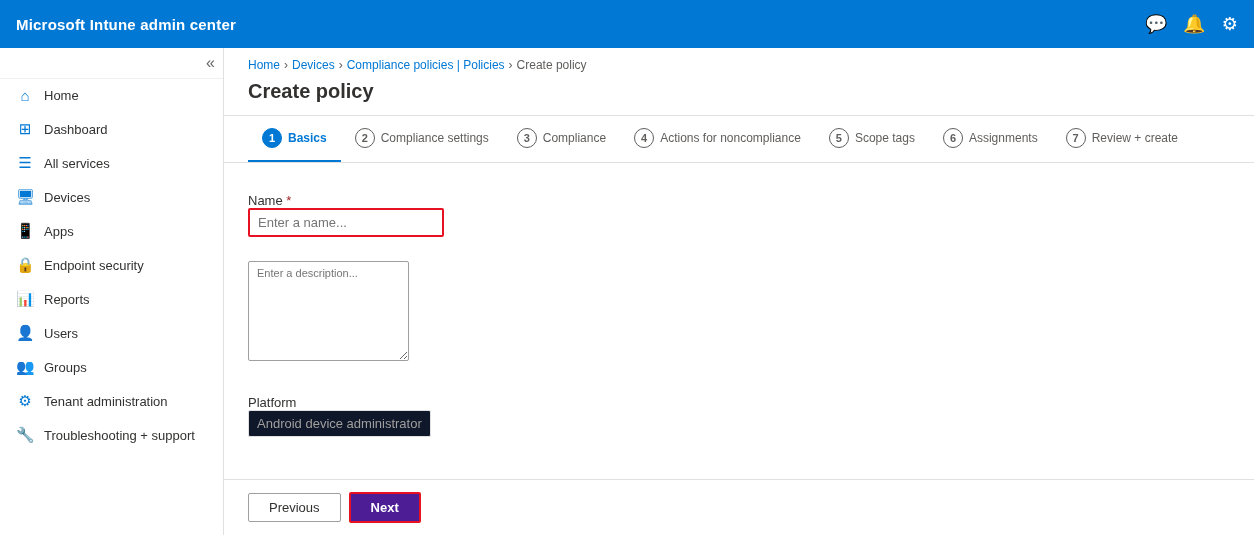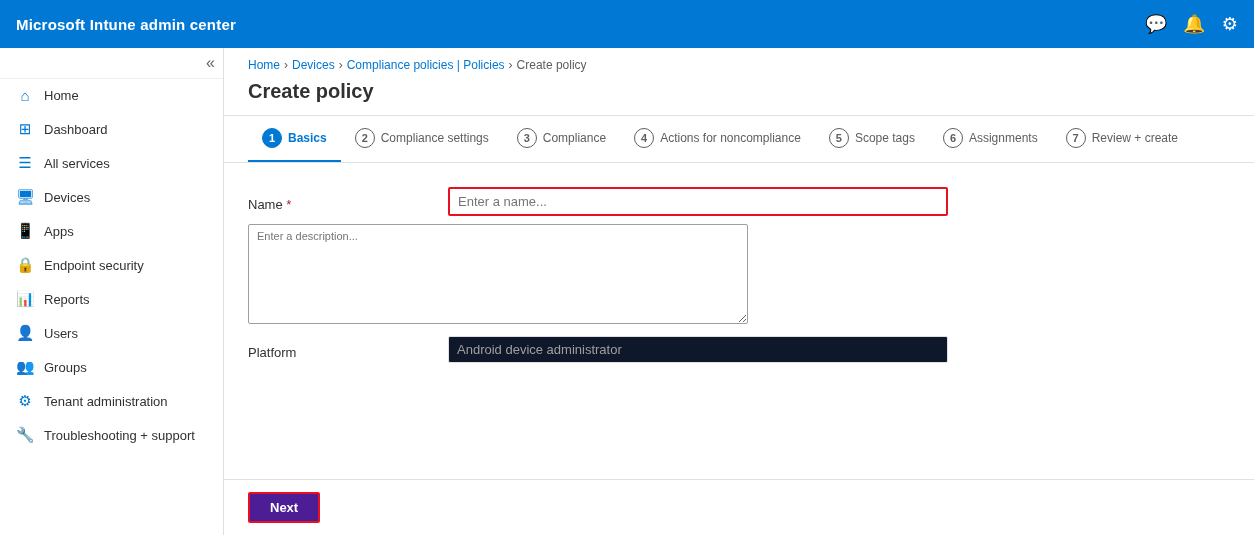--- a/index.html
+++ b/index.html
@@ -169,22 +169,23 @@
     }
 
     
     .form-area {
       flex: 1;
       padding: 24px 24px 16px;
       overflow-y: auto;
     }
     .form-row {
       display: flex;
-      align-items: center;
-      margin-bottom: 8px;
+      align-items: flex-start;
+      margin-bottom: 24px;
+      flex-direction: column;
     }
     .form-label {
       width: 200px;
       font-size: 13px;
       color: #323130;
       padding-top: 6px;
       flex-shrink: 0;
     }
     .form-label .required { color: #a4262c; }
     .form-control-wrap {
@@ -383,17 +384,18 @@
 
       <div class="form-row">
         <div class="form-label">Platform</div>
         <div class="form-control-wrap">
           <div class="form-readonly">Android device administrator</div>
         </div>
       </div>
     </div>
 
     <div class="bottom-bar">
+      <button class="btn-prev">Previous</button>
       <button class="btn-next">Next</button>
     </div>
   </div>
 
 </div>
 
 </body></html>

